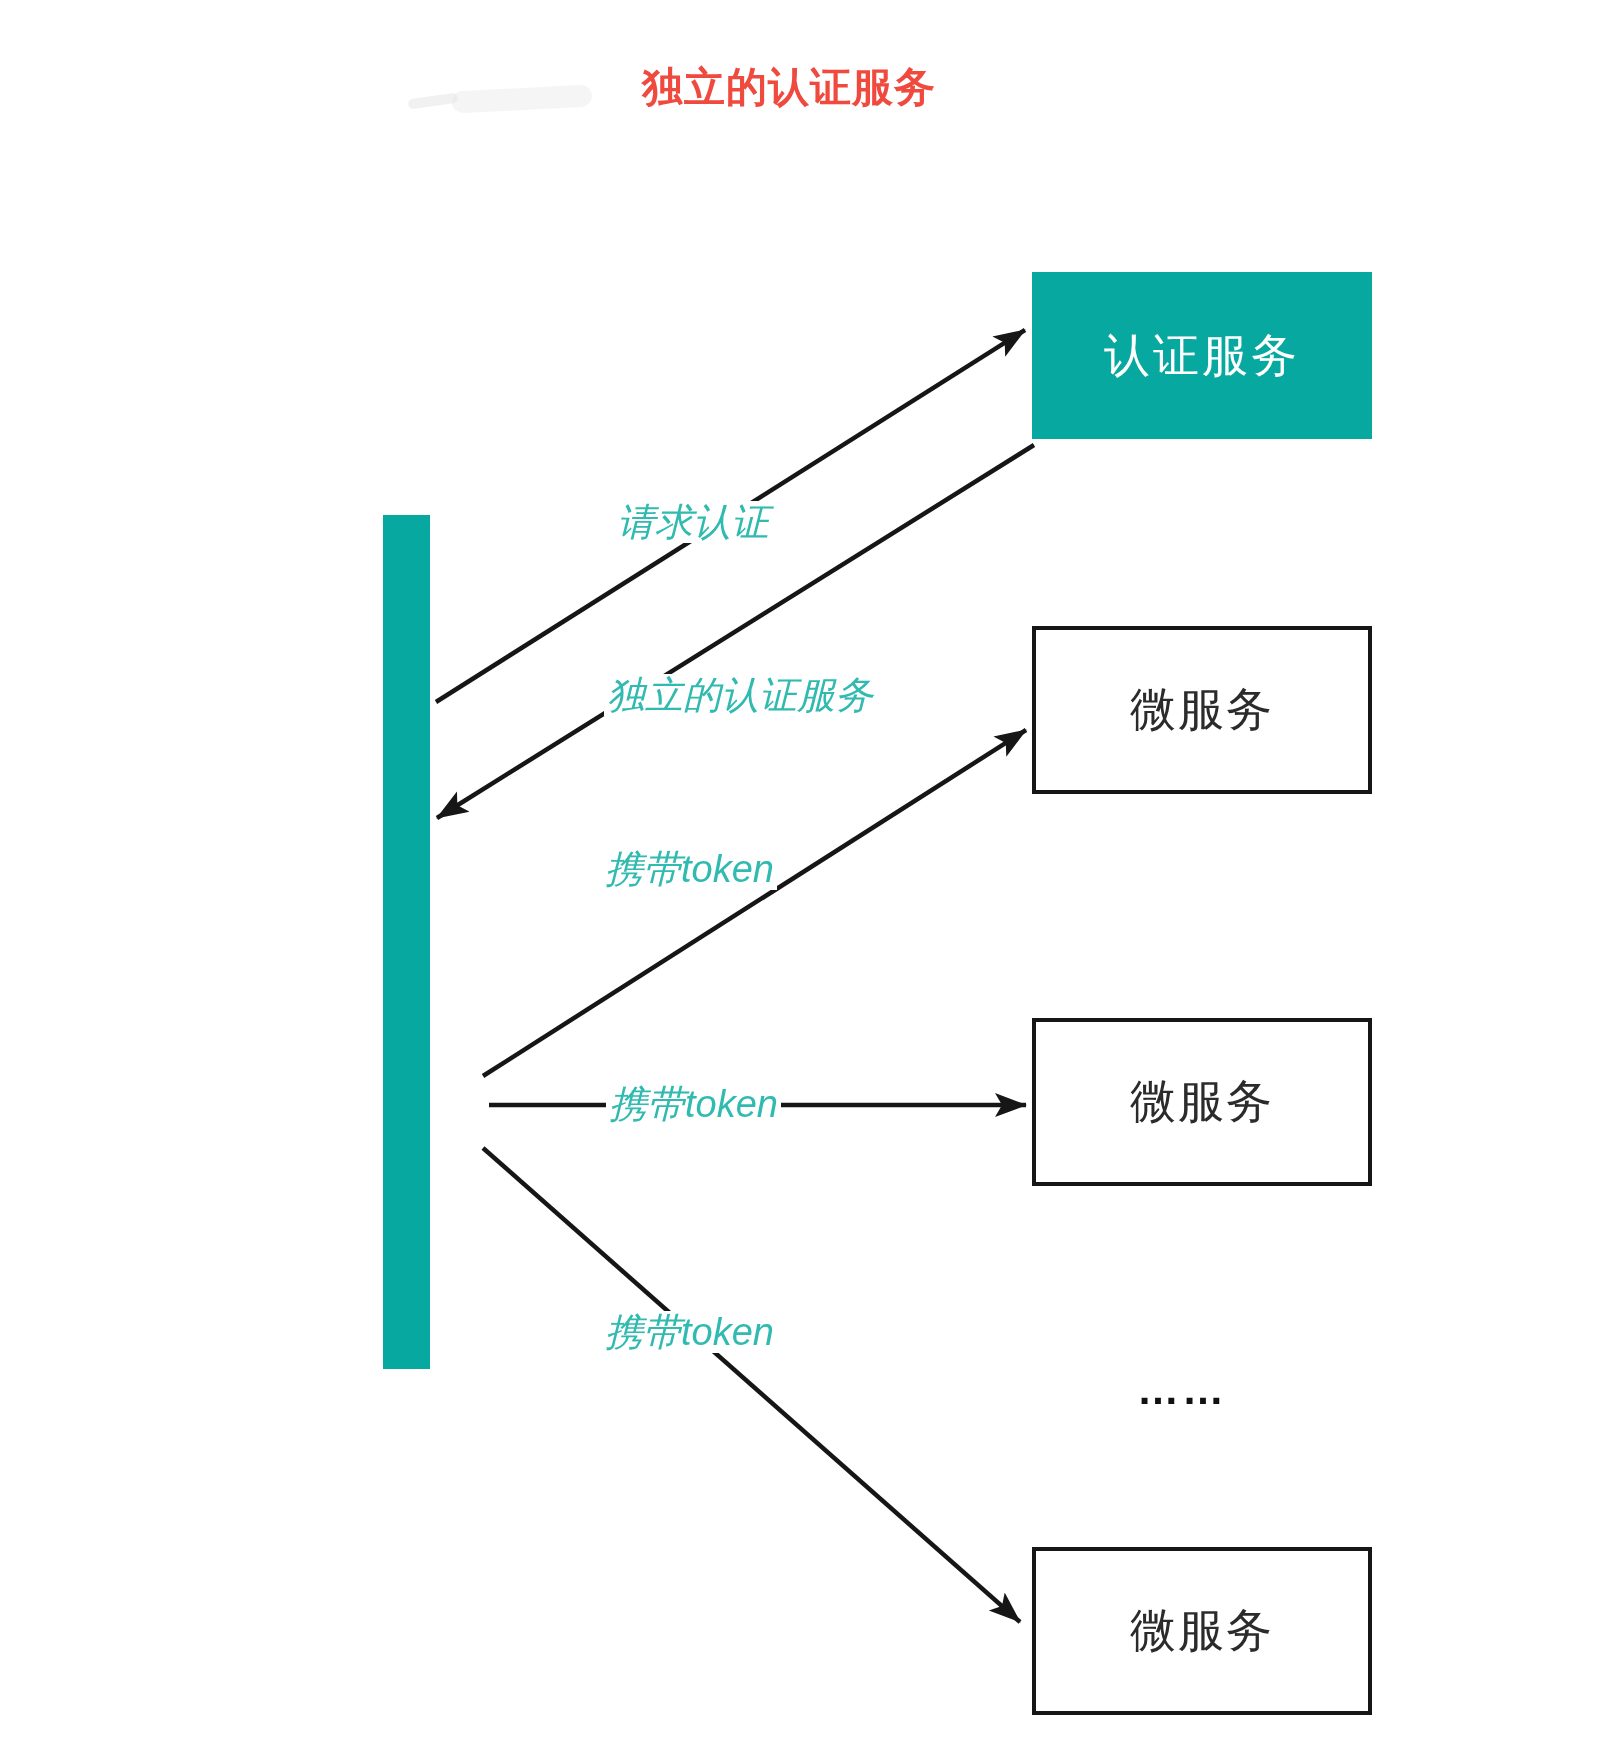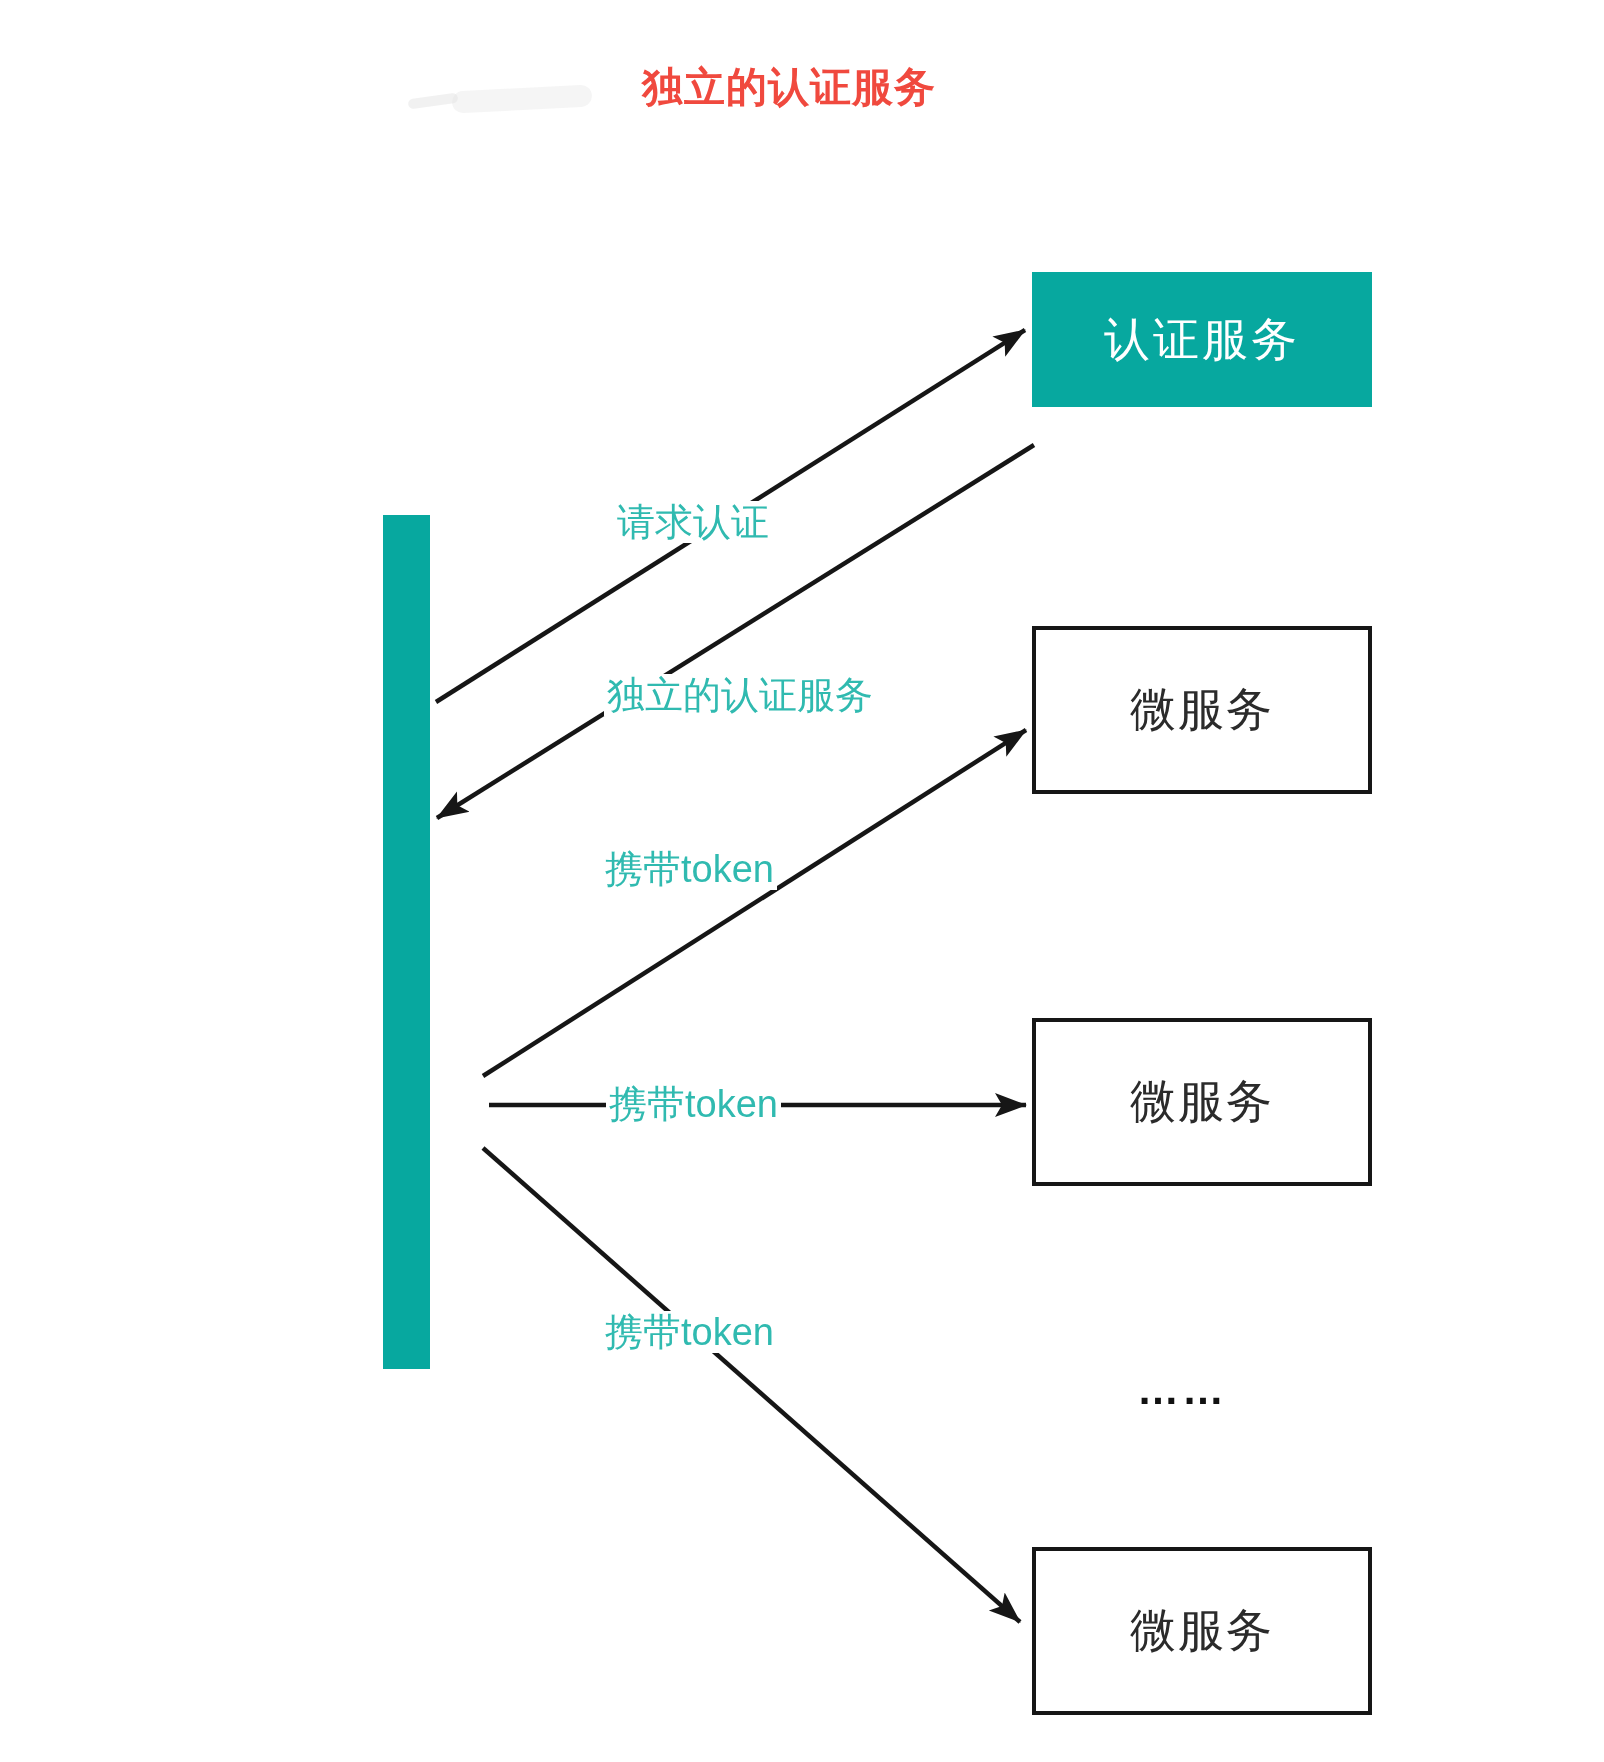--- a/index.html
+++ b/index.html
@@ -39,34 +39,34 @@
     position:absolute;left:383px;top:515px;width:47px;height:854px;
     background:var(--teal);
   }
 
   .node{
     position:absolute;left:1032px;width:340px;
     display:flex;align-items:center;justify-content:center;
     white-space:nowrap;
   }
   .auth-box{
-    top:272px;height:135px;background:var(--teal);
+    top:272px;height:167px;background:var(--teal);
     color:#ffffff;font-size:46px;letter-spacing:3px;
   }
   .ms-box{
     height:168px;background:#ffffff;border:4px solid var(--arrow);
     color:var(--ms_text);font-size:46px;letter-spacing:2px;
   }
   .ms-1{top:626px;}
   .ms-2{top:1018px;}
   .ms-3{top:1547px;}
 
   .edge-label{
     position:absolute;background:#ffffff;color:var(--label_teal);
-    font-size:38px;line-height:42px;padding:0 3px;white-space:nowrap;
+    font-size:38px;line-height:42px;padding:0 3px;white-space:nowrap;font-style:italic;
   }
   .lbl-request{left:614px;top:501px;}
   .lbl-issue{left:604px;top:674px;}
   .lbl-carry1{left:602px;top:848px;}
   .lbl-carry2{left:606px;top:1083px;}
   .lbl-carry3{left:602px;top:1311px;}
 
   .ellipsis{
     position:absolute;left:1137px;top:1366px;
     font-size:42px;font-weight:bold;color:#111111;

